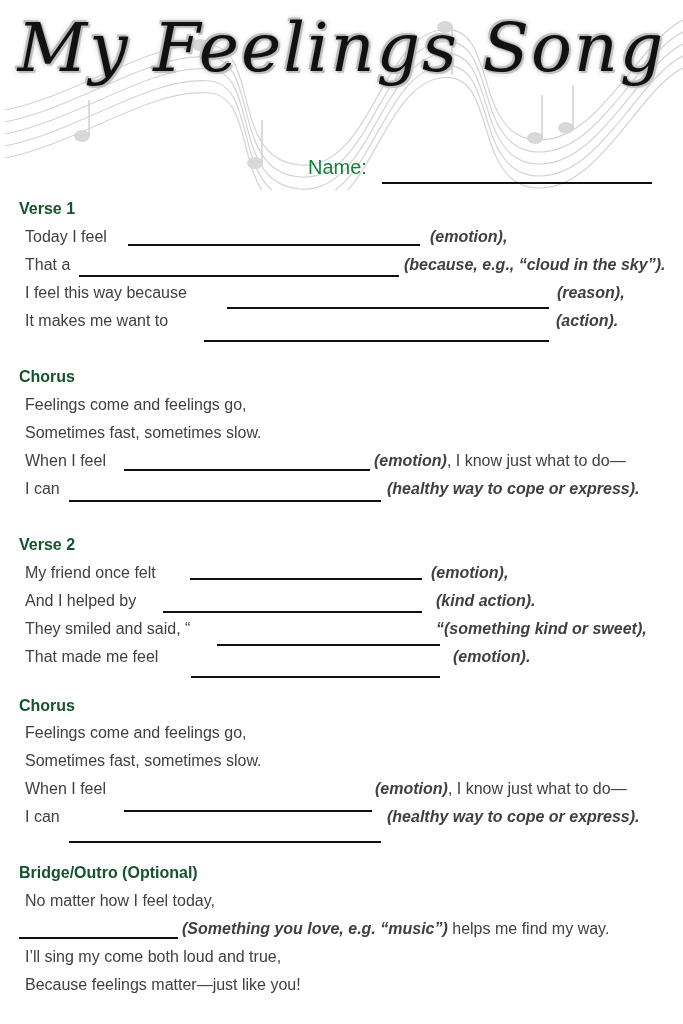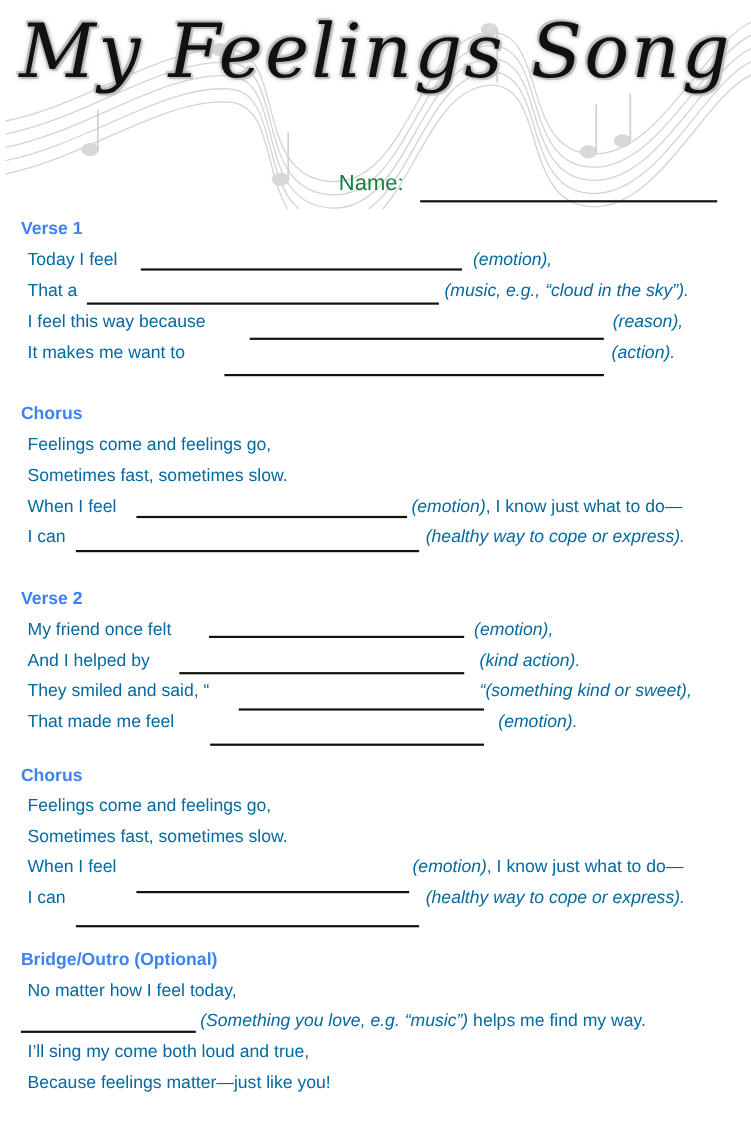--- a/index.html
+++ b/index.html
@@ -7,23 +7,23 @@
          font-family:"DejaVu Sans", sans-serif; color:#1a1a1a; }
   .header { position:absolute; left:0; top:0; width:626px; height:190px; }
   .staff { position:absolute; left:0; top:0; }
   .title { position:absolute; left:0; top:8px; width:683px; text-align:center;
            font-family:"DejaVu Serif", serif; font-style:italic; font-size:68px;
            letter-spacing:2px; color:#111;
            text-shadow: 0 0 3px #aaa, 0 0 6px #bbb, 2px 2px 0 #c8c8c8, -2px -2px 0 #c8c8c8; }
   .name-label { position:absolute; left:308px; top:156px; font-size:20px; color:#15803d;
                 font-family:"Liberation Sans", sans-serif; }
   .name-line { position:absolute; left:382px; top:182px; width:270px; height:0; border-bottom:2.5px solid #111; }
-  .h { position:absolute; left:19px; font-family:"Liberation Sans", sans-serif; font-weight:bold; font-size:16px; color:#3b82f6; }
-  .t { position:absolute; font-family:"Liberation Sans", sans-serif; font-size:16px; color:#0369a1; white-space:nowrap; }
-  .i { font-style:italic; }
+  .h { position:absolute; left:19px; font-family:"Liberation Sans", sans-serif; font-weight:bold; font-size:16px; color:#14532d; }
+  .t { position:absolute; font-family:"Liberation Sans", sans-serif; font-size:16px; color:#404040; white-space:nowrap; }
+  .i { font-style:italic;font-weight:bold; }
   .line { position:absolute; height:0; border-bottom:2.5px solid #111; }
 </style>
 </head>
 <body>
 
 <div class="header">
   <svg class="staff" width="683" height="190" viewBox="0 0 683 190">
     <g fill="none" stroke="#d4d4d4" stroke-width="1.2">
       <path d="M5 110 C 80 95, 150 40, 210 45 C 260 50, 230 160, 300 165 C 370 170, 380 40, 440 30 C 500 20, 470 140, 540 140 C 600 140, 640 40, 683 20"></path>
       <path d="M5 122 C 80 107, 150 52, 210 57 C 260 62, 230 172, 300 177 C 370 182, 380 52, 440 42 C 500 32, 470 152, 540 152 C 600 152, 640 52, 683 32"></path>
@@ -52,21 +52,21 @@
   <div class="name-line"></div>
 </div>
 
 <div class="h" style="top:200px">Verse 1</div>
 <div class="t" style="left:25px;top:228px">Today I feel</div>
 <div class="line" style="left:128px;top:244px;width:292px"></div>
 <div class="t i" style="left:430px;top:228px">(emotion),</div>
 
 <div class="t" style="left:25px;top:256px">That a</div>
 <div class="line" style="left:79px;top:275px;width:320px"></div>
-<div class="t i" style="left:404px;top:256px">(music, e.g., “cloud in the sky”).</div>
+<div class="t i" style="left:404px;top:256px">(because, e.g., “cloud in the sky”).</div>
 
 <div class="t" style="left:25px;top:284px">I feel this way because</div>
 <div class="line" style="left:227px;top:307px;width:322px"></div>
 <div class="t i" style="left:557px;top:284px">(reason),</div>
 
 <div class="t" style="left:25px;top:312px">It makes me want to</div>
 <div class="line" style="left:204px;top:340px;width:345px"></div>
 <div class="t i" style="left:556px;top:312px">(action).</div>
 
 <div class="h" style="top:368px">Chorus</div>

